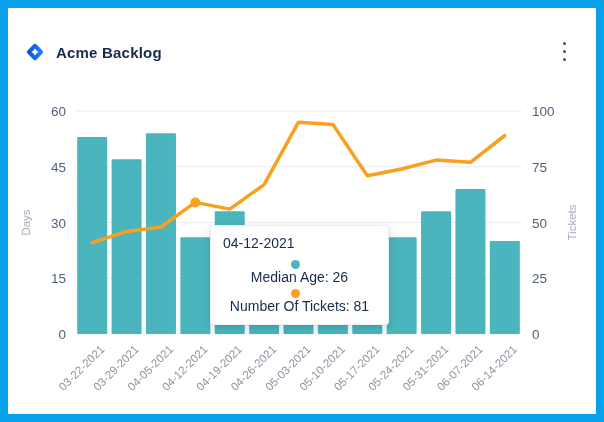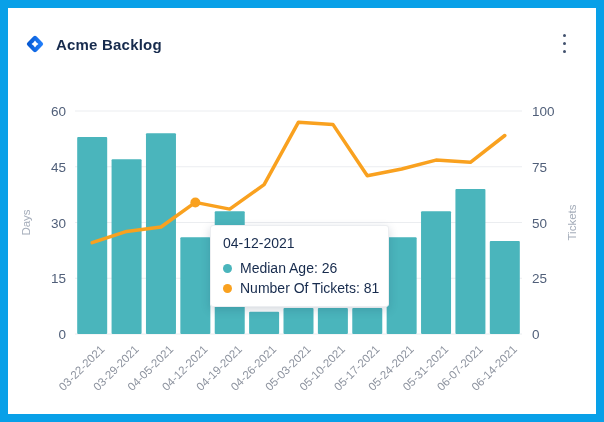--- a/index.html
+++ b/index.html
@@ -5,21 +5,21 @@
   * { margin: 0; padding: 0; box-sizing: border-box; }
   html, body { width: 604px; height: 422px; }
   body {
     font-family: "Liberation Sans", sans-serif;
     background: #ffffff;
     border: 8px solid #08a0e8;
     position: relative;
     overflow: hidden;
   }
   .header {
-    position: absolute; left: 0; top: 8px; width: 588px; height: 56px;
+    position: absolute; left: 0; top: 16px; width: 588px; height: 56px;
     display: flex; align-items: center; padding: 0 16px;
   }
   .logo { width: 22px; height: 22px; margin-right: 10px; }
   .app-title {
     font-size: 15px; font-weight: bold; color: #172b4d; letter-spacing: .2px;
   }
   .kebab {
     position: absolute; right: 22px; top: 12px; width: 20px; height: 30px;
     background: transparent; border: none; cursor: pointer;
     display: flex; flex-direction: column; align-items: center; justify-content: center; gap: 5px;
@@ -30,21 +30,21 @@
   .tooltip {
     position: absolute; left: 202px; top: 217px; width: 179px;
     background: #ffffff;
     border: 1px solid #eceef1;
     border-radius: 3px;
     box-shadow: 0 3px 10px rgba(23,43,77,.18);
     padding: 9px 12px 10px 12px;
     z-index: 5;
   }
   .tooltip-title { font-size: 14px; color: #172b4d; margin-bottom: 9px; }
-  .tip-row { display: flex; align-items: center; margin-top: 4px; }
+  .tip-row { display: flex; align-items: center; margin-top: 4px; flex-direction: column; }
   .tip-dot { width: 9px; height: 9px; border-radius: 50%; margin-right: 8px; flex: 0 0 auto; }
   .tip-text { font-size: 14px; color: #172b4d; white-space: nowrap; }
 </style>
 </head>
 <body>
 
 <div id="chart-wrap">
   <svg id="chart-svg" width="588" height="406" viewBox="0 0 588 406">
       <line x1="67" x2="514" y1="326" y2="326" stroke="#ebedf0" stroke-width="1"></line>
       <line x1="67" x2="514" y1="270.25" y2="270.25" stroke="#ebedf0" stroke-width="1"></line>

